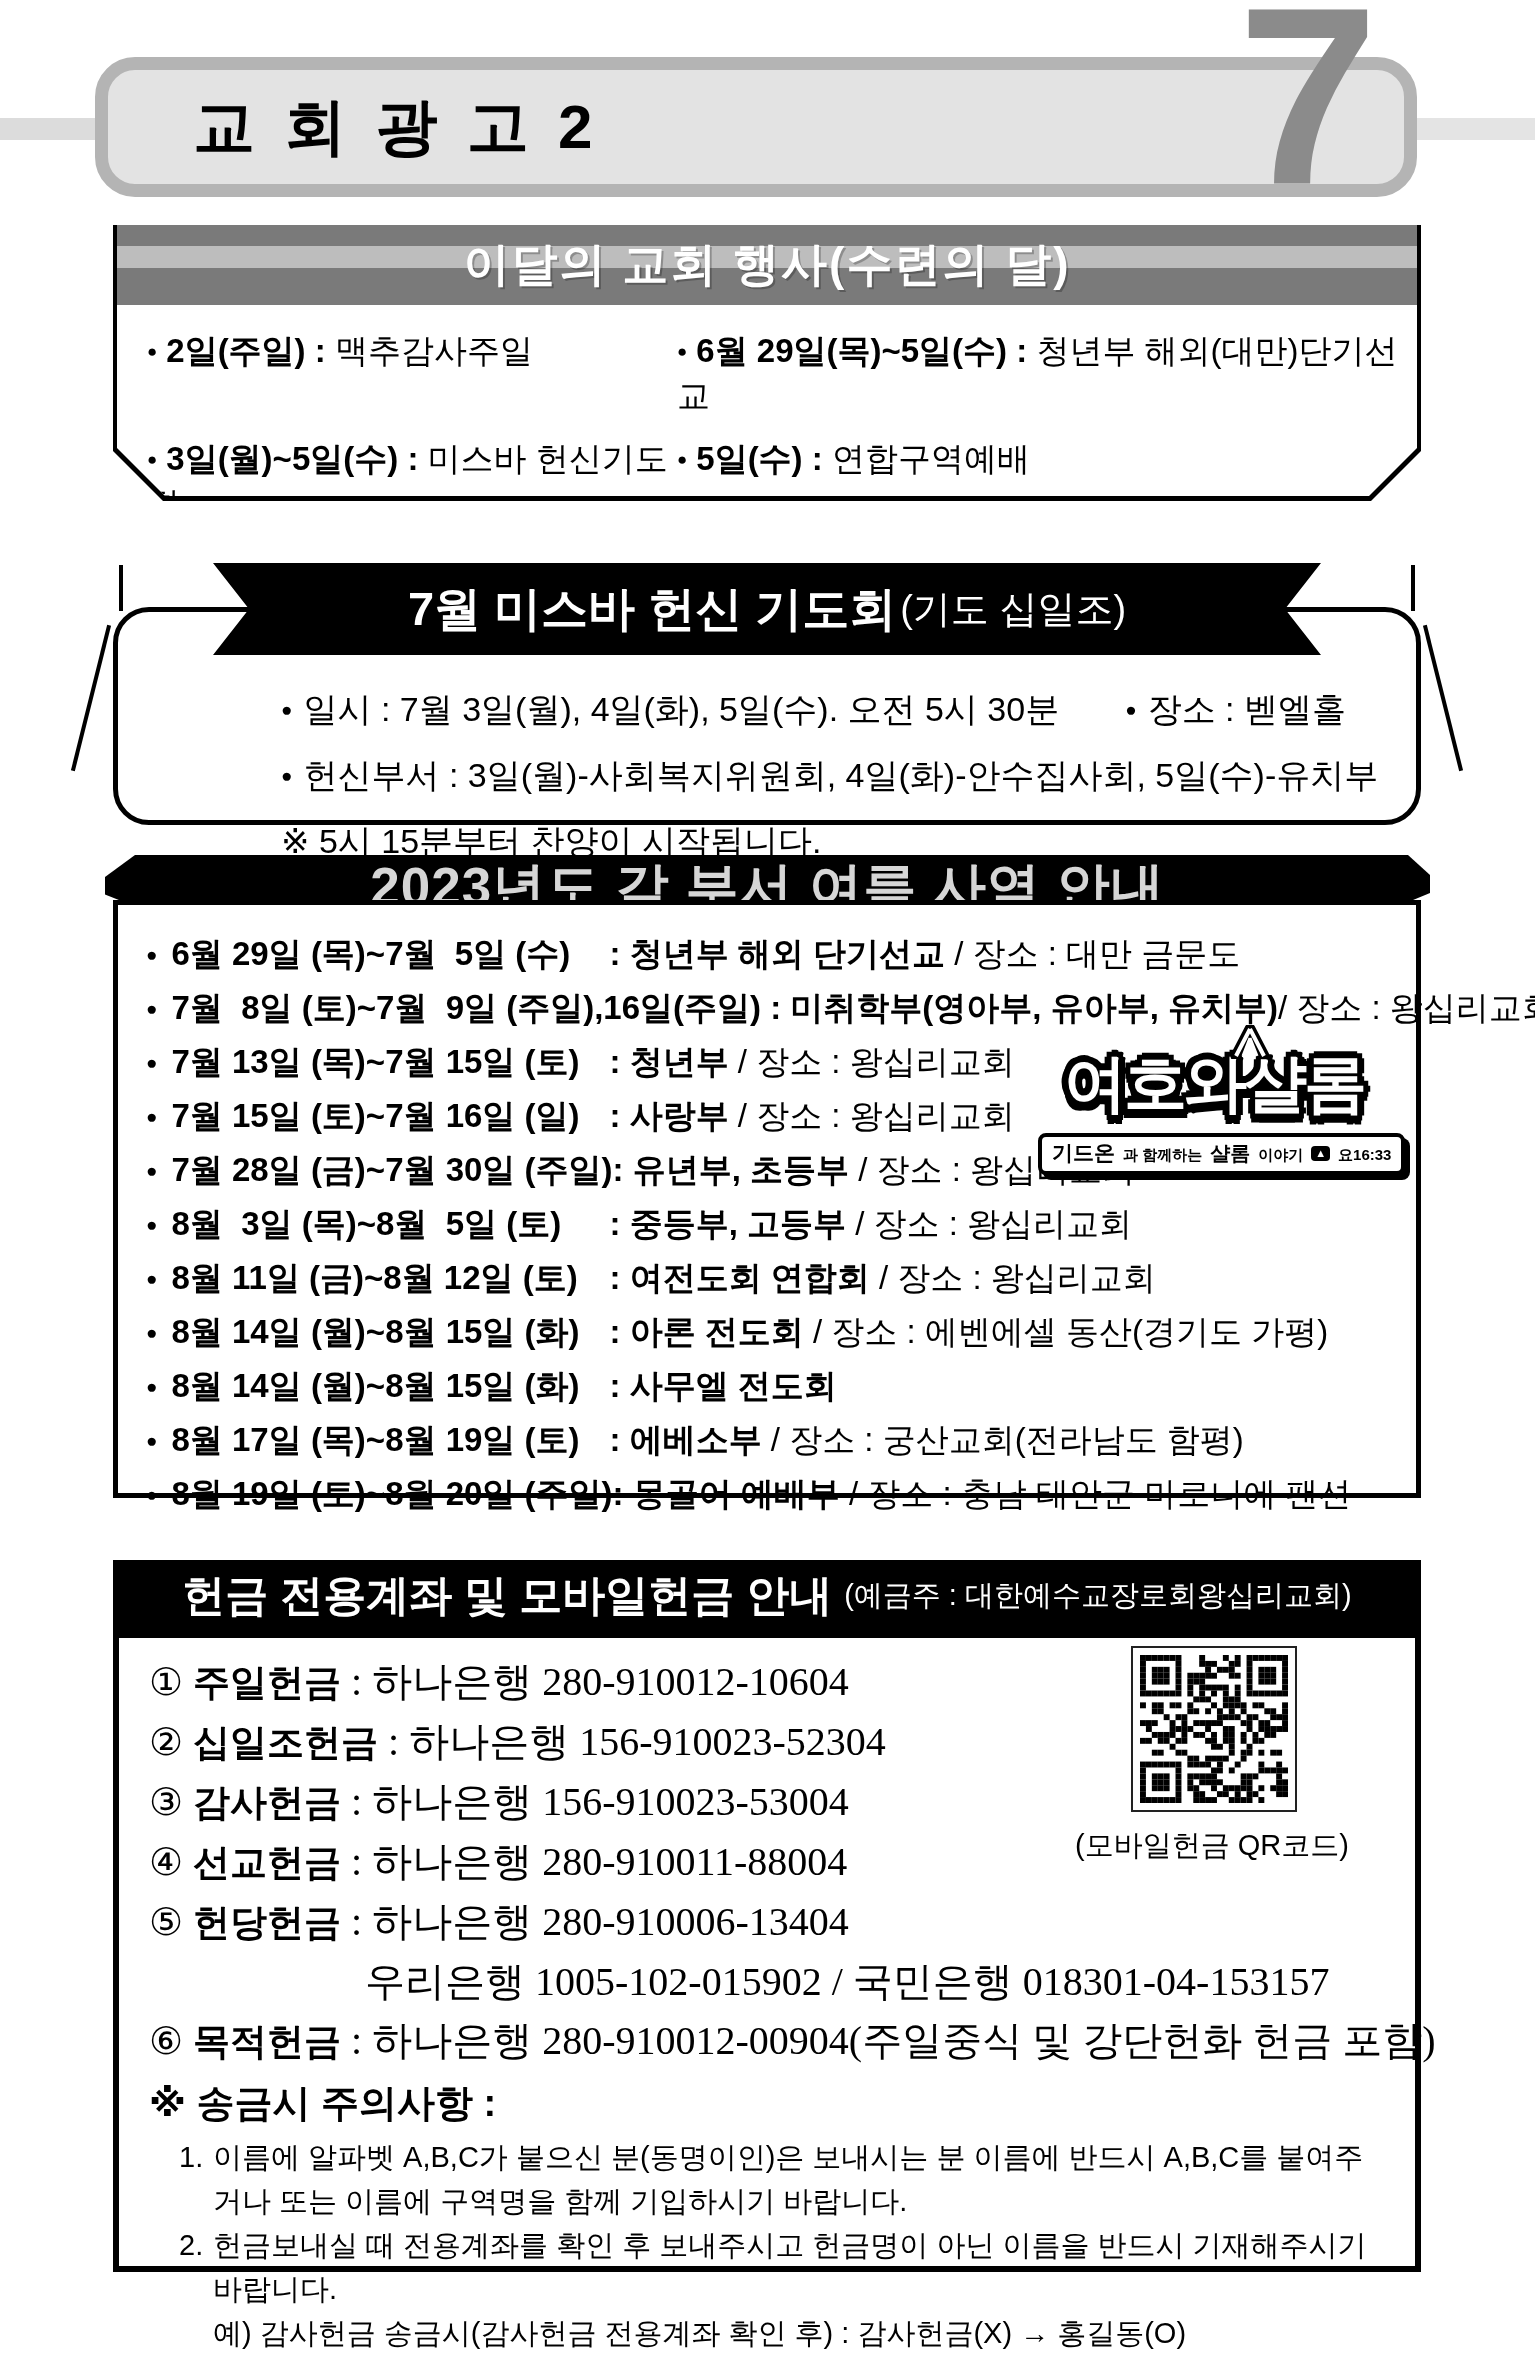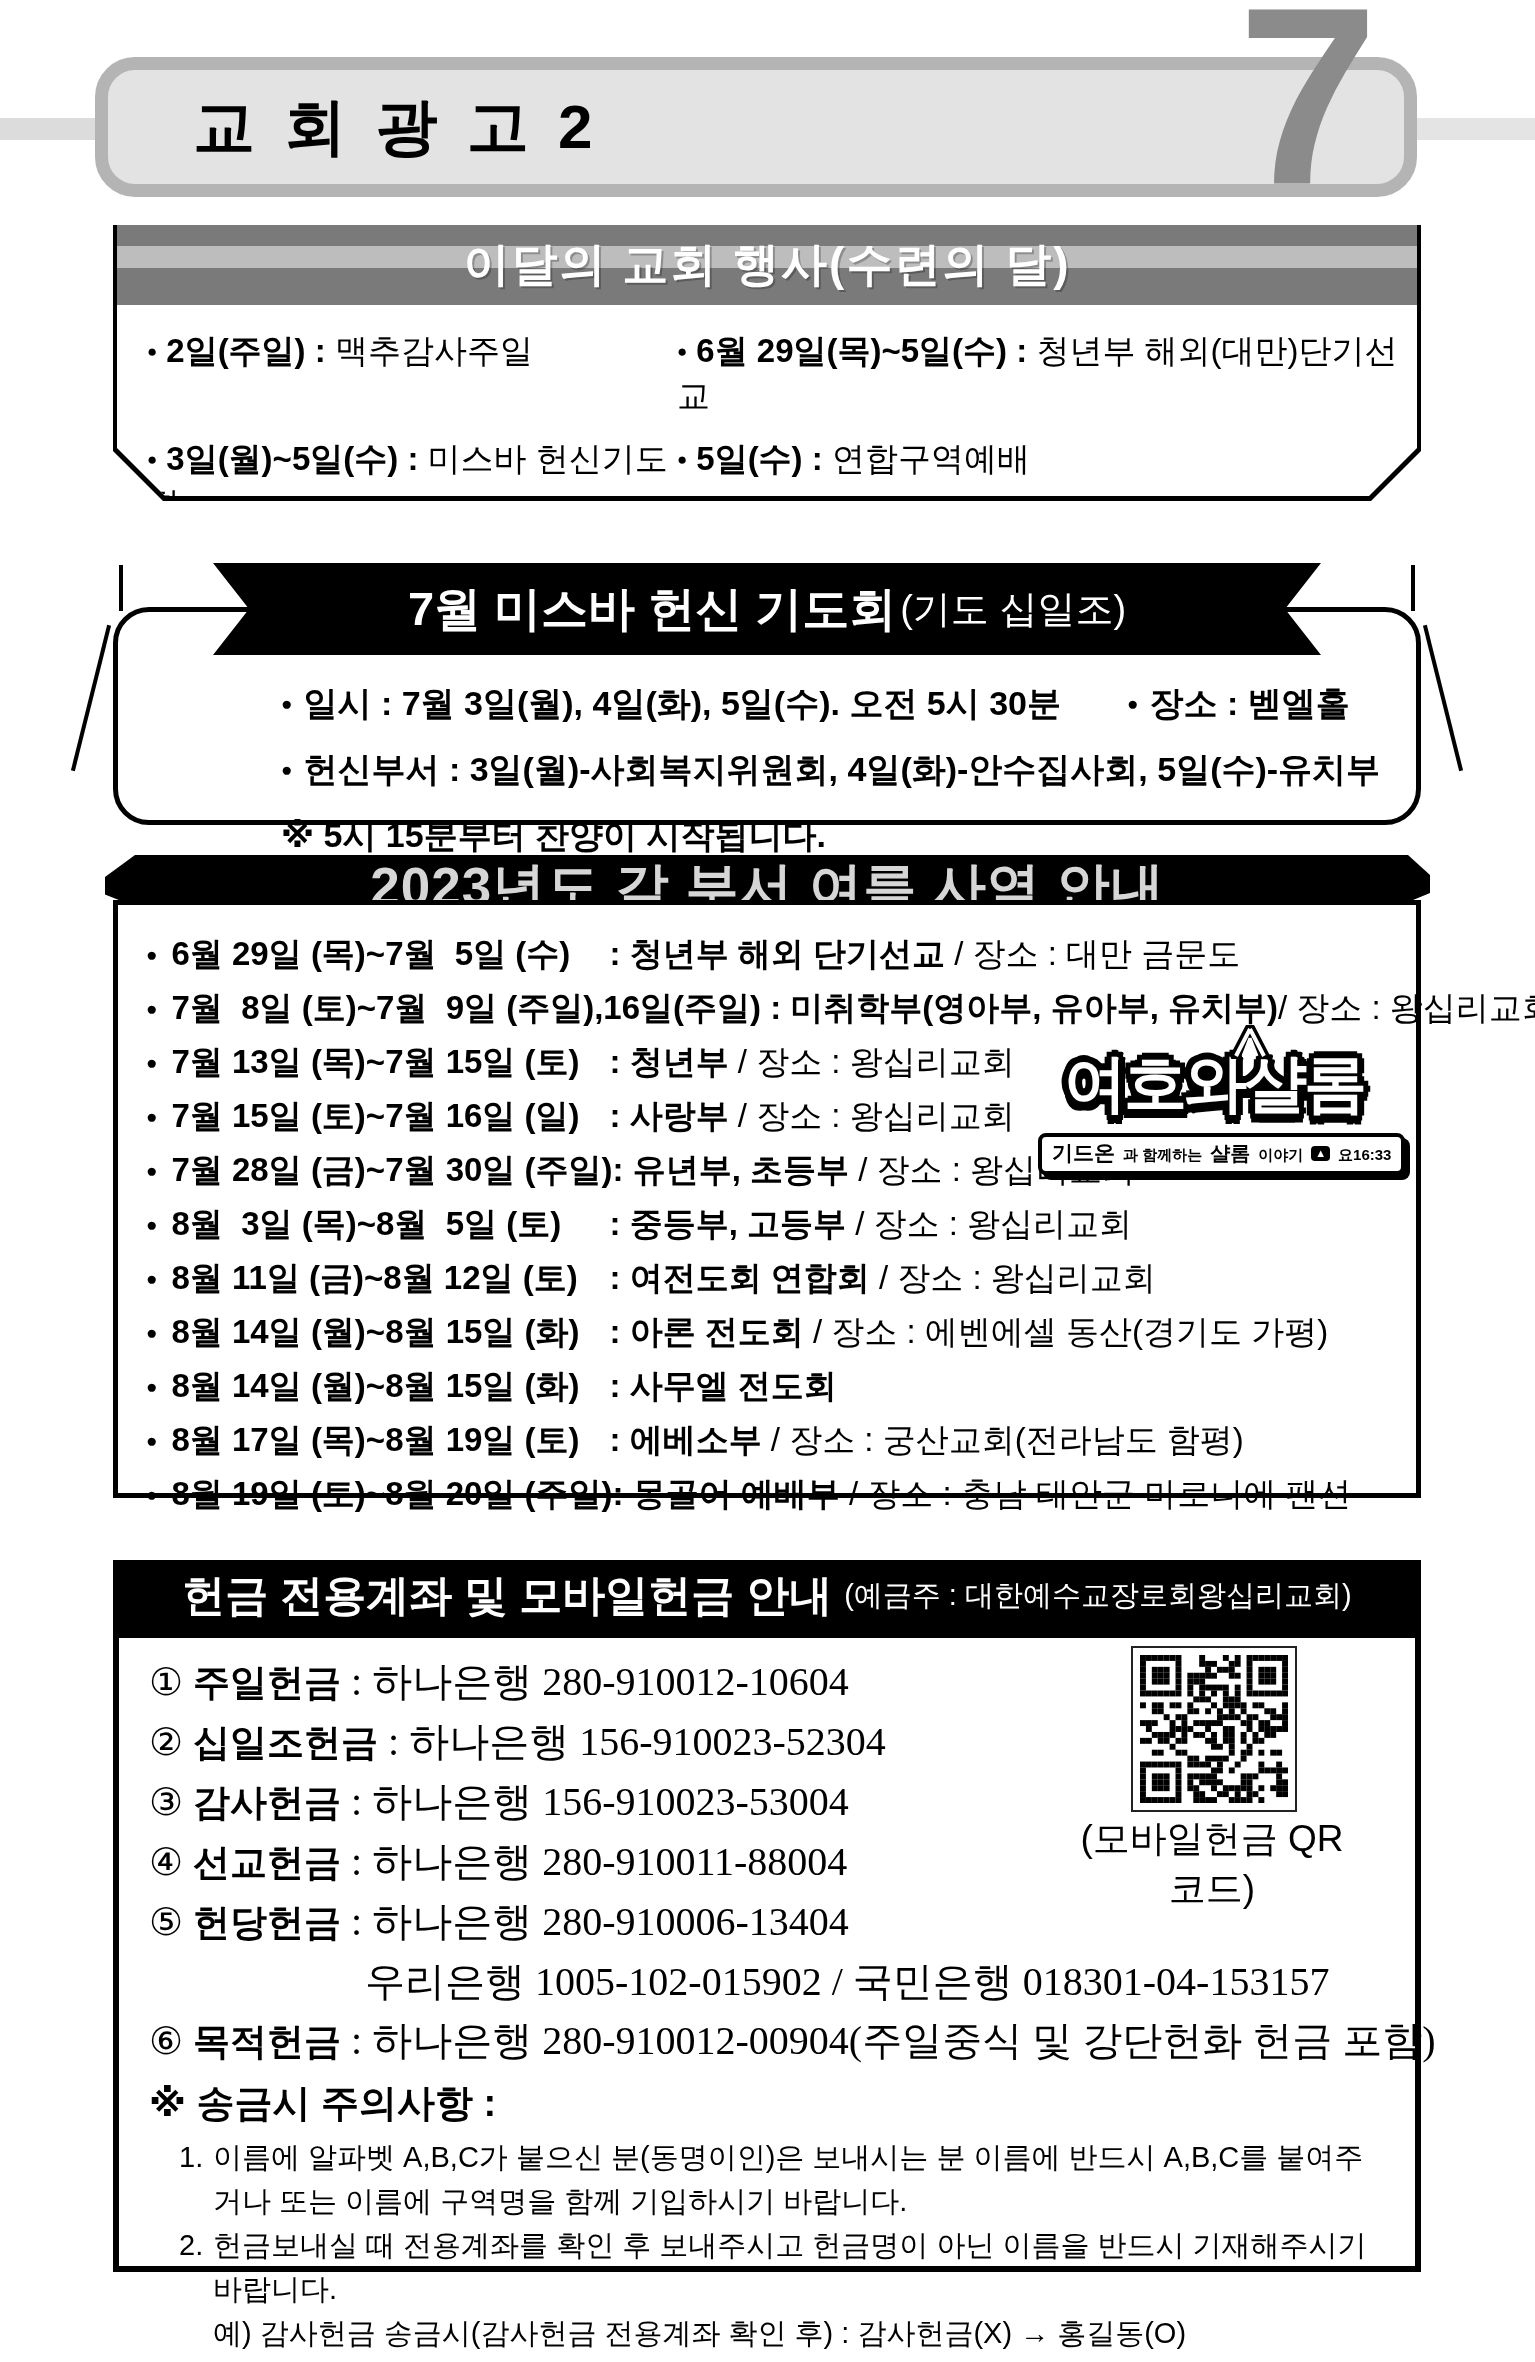--- a/index.html
+++ b/index.html
@@ -40,22 +40,22 @@
   .tick { position:absolute; width:4px; background:#000; }
   .tick.tv-l { left:6px;  top:2px; height:46px; }
   .tick.tv-r { right:6px; top:2px; height:46px; }
   .tick.td-l { left:-24px;  top:60px; height:150px; transform:rotate(14deg); }
   .tick.td-r { right:-24px; top:60px; height:150px; transform:rotate(-14deg); }
   .ribbon { position:absolute; left:100px; right:100px; top:0; height:92px; background:#000;
             clip-path:polygon(0 0,100% 0,calc(100% - 36px) 50%,100% 100%,0 100%,36px 50%);
             display:flex; align-items:center; justify-content:center; color:#fff; gap:4px; }
   .ribbon-bold { font-size:47px; font-weight:800; }
   .ribbon-sub  { font-size:38px; font-weight:500; }
-  .sec2-content { position:absolute; left:168px; right:36px; top:110px; font-size:34px;
-                  line-height:60px; font-weight:700; }
+  .sec2-content { position:absolute; left:168px; right:36px; top:116px; font-size:34px;
+                  line-height:60px; font-weight:400; }
   .m-row1 { display:flex; gap:66px; }
   .blt::before { content:"●"; font-size:19px; margin-right:11px; position:relative; top:-5px; }
 
   
   .sec3-banner { position:absolute; left:105px; top:855px; width:1325px; height:76px; background:#000;
         clip-path:polygon(30px 0,calc(100% - 22px) 0,100% 20px,100% 50%,calc(100% - 92px) 100%,92px 100%,0 52%,0 22px);
         display:flex; align-items:center; justify-content:center; padding-bottom:10px;
         color:#d6d6d6; font-size:53px; font-weight:900; letter-spacing:1px; }
   .sec3-box { position:absolute; left:113px; top:900px; width:1308px; height:598px;
               border:5px solid #000; background:#fff; padding:24px 14px 0 28px; }
@@ -94,22 +94,22 @@
   .acct-extra { font-family:"Liberation Serif","DejaVu Serif",serif; font-size:40px; line-height:59px;
                 padding-left:216px; white-space:nowrap; }
   .notice-title { font-size:38px; font-weight:800; line-height:64px; }
   .note { display:flex; font-size:29px; line-height:44px; padding-left:30px; font-weight:500; }
   .n-num { flex:0 0 34px; }
   .n-text { flex:1; padding-right:14px; }
   .example { font-size:29px; line-height:44px; padding-left:64px; font-weight:500; }
   .qr { position:absolute; right:118px; top:8px; width:166px; height:166px; border:2px solid #222;
         padding:7px; background:#fff; }
   .qr svg { width:100%; height:100%; }
-  .qr-caption { position:absolute; right:58px; top:176px; width:290px; text-align:center;
-                font-size:37px; font-weight:500; }
+  .qr-caption { position:absolute; right:58px; top:188px; width:290px; text-align:center;
+                font-size:29px; font-weight:500; }
 </style>
 </head>
 <body>
 
 <div id="page">
 
   <div class="strip strip-left"></div>
   <div class="strip strip-right"></div>
   <div class="header-box">
     <div class="header-title">교 회 광 고 2</div>

